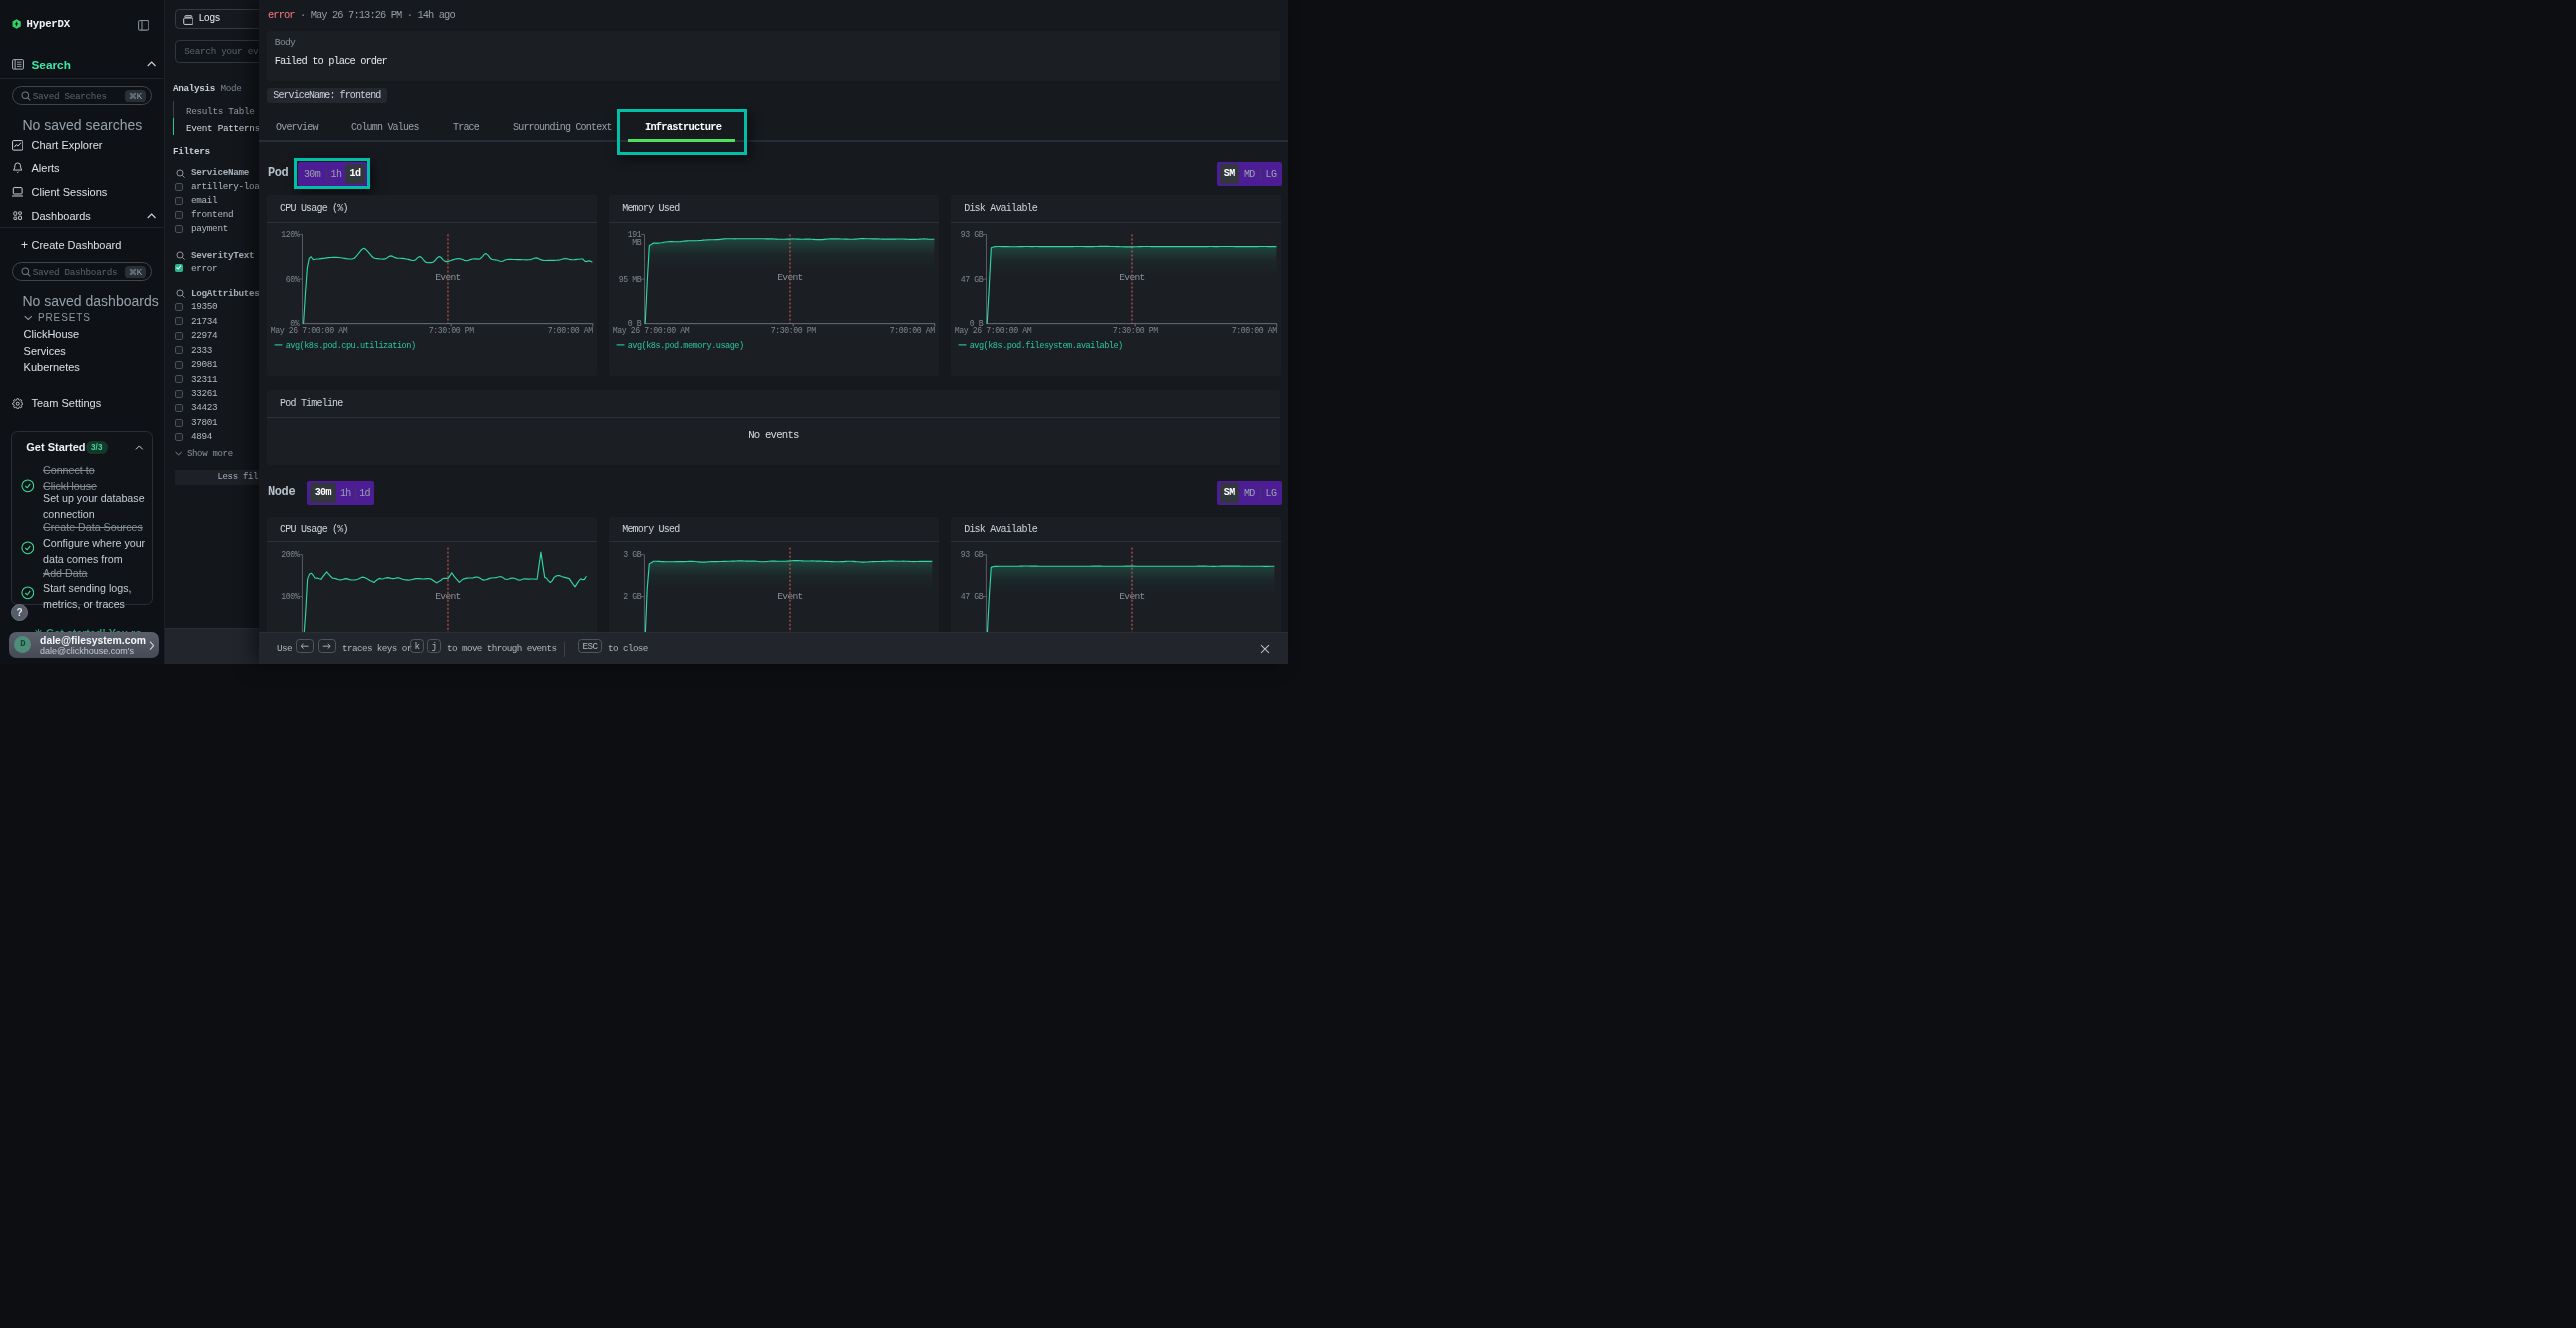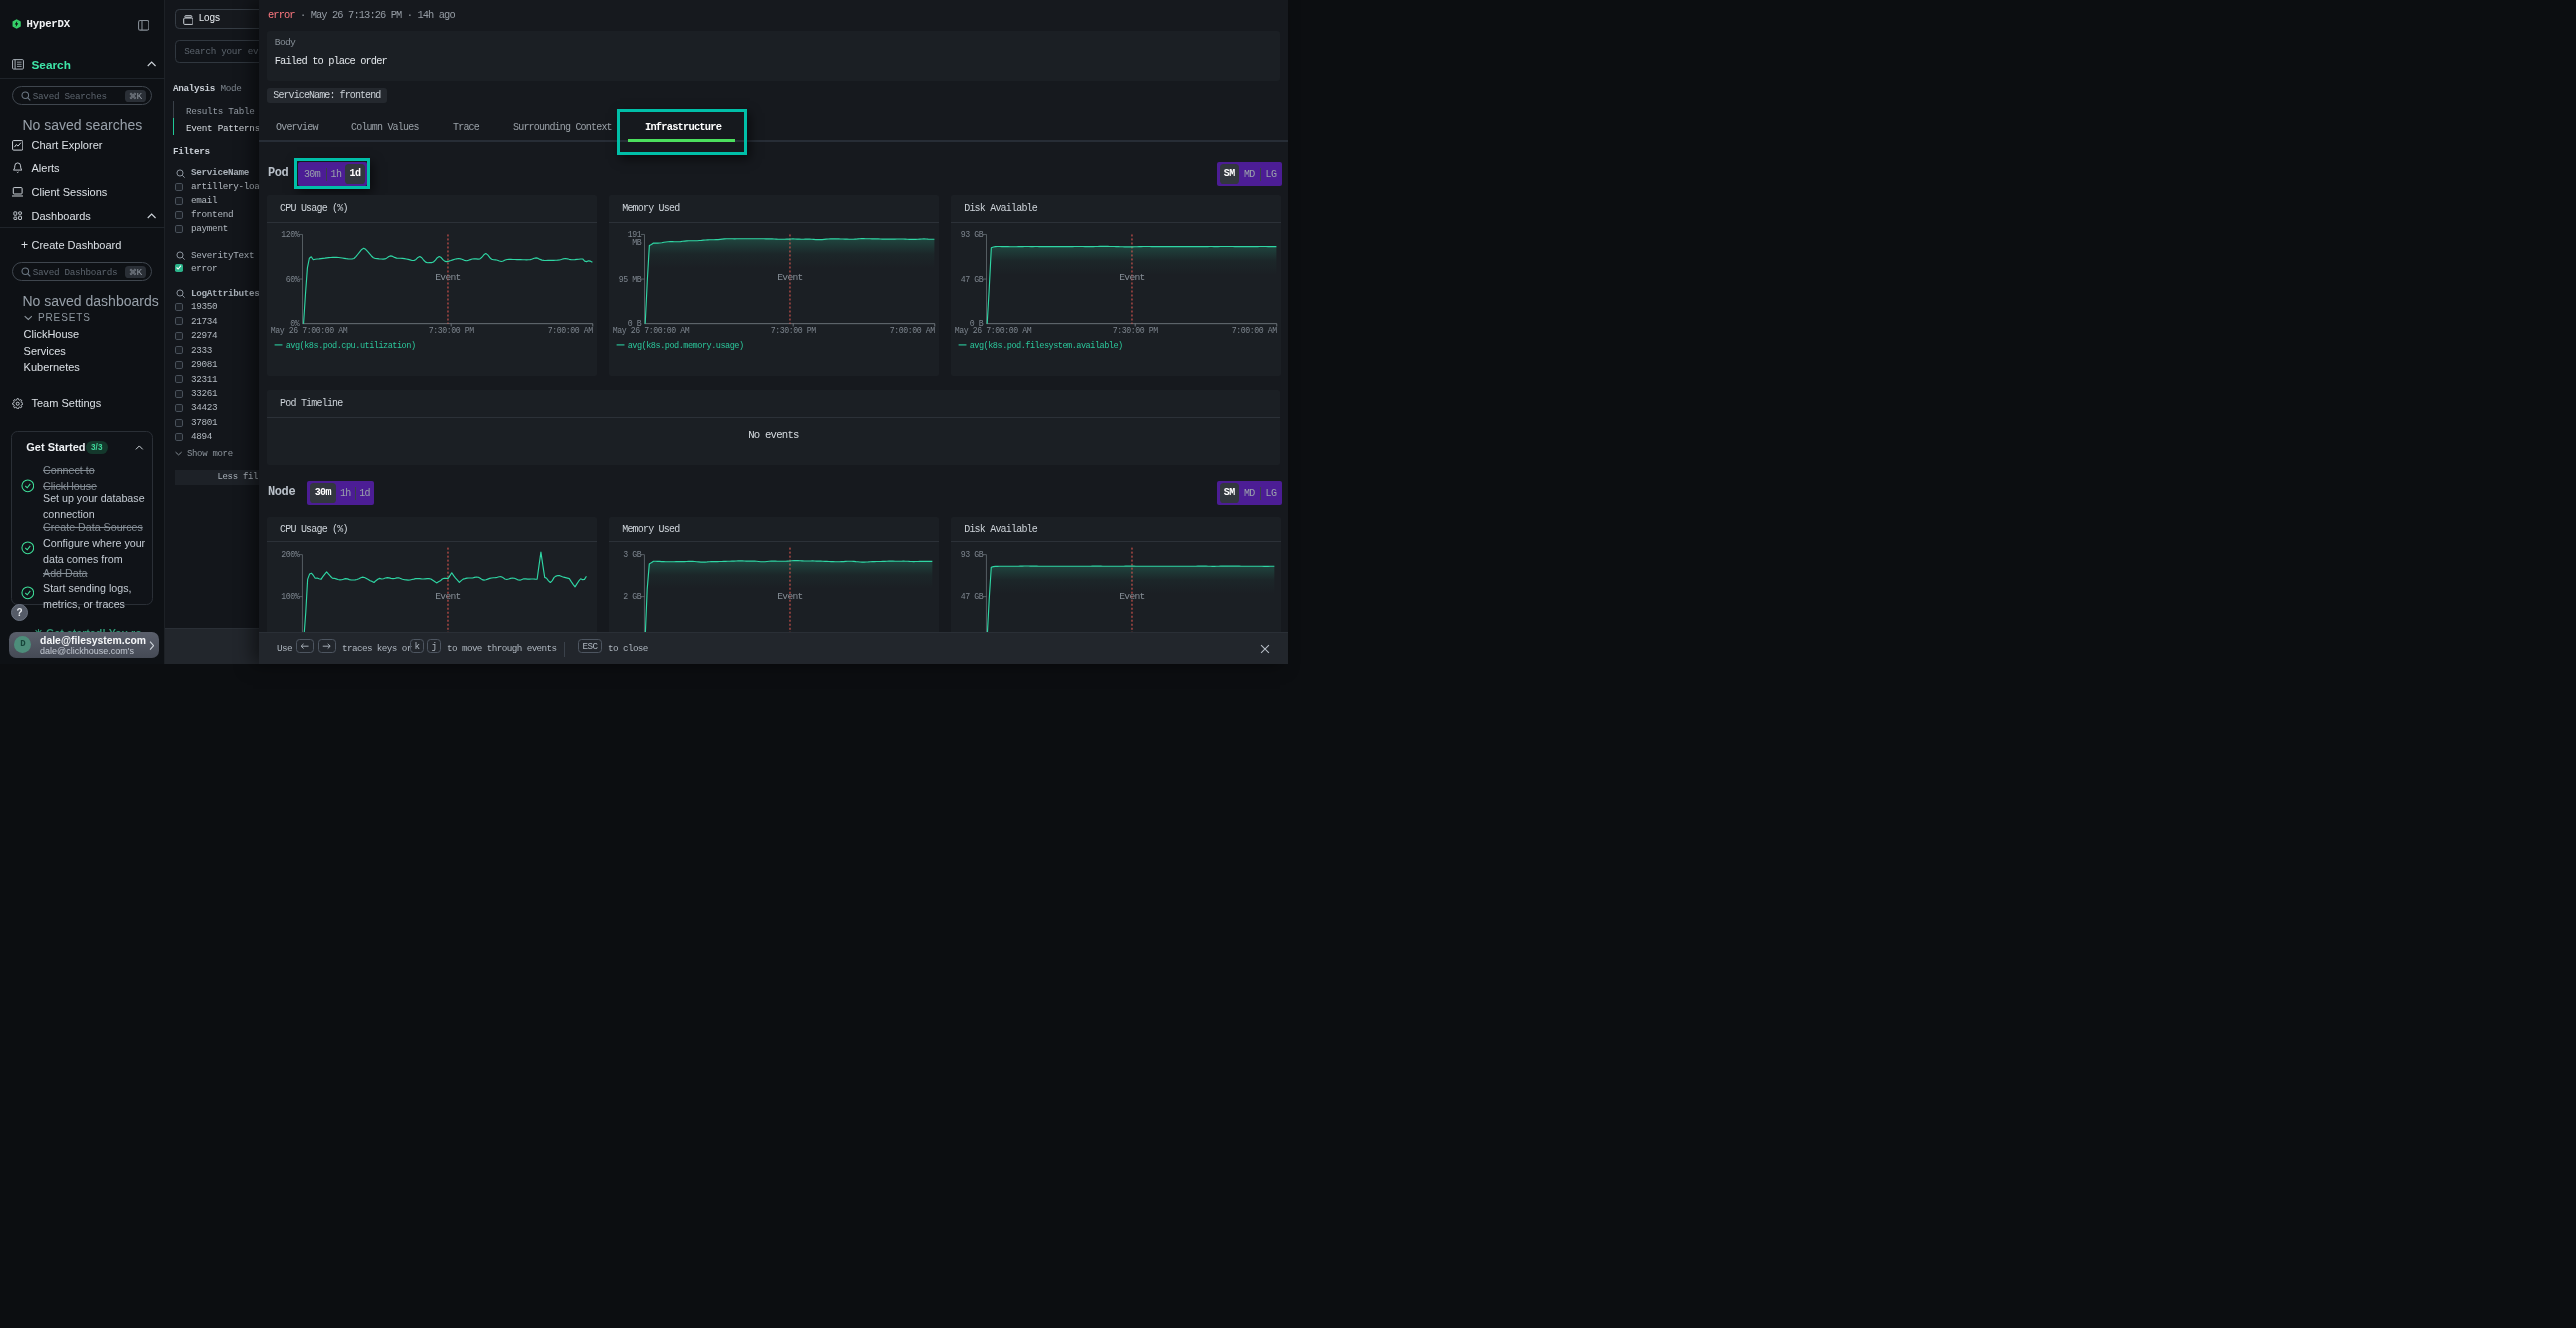--- a/index.html
+++ b/index.html
@@ -181,21 +181,21 @@
     <div class="abs" style="left:10.4px;top:197px;width:7.9px;height:7.9px;border-radius:1.8px;border:0.9px solid #4a525b;background:#1a1e24;"></div>
     <div class="abs mono" style="left:26px;top:195px;font-size:9.3px;color:#b3bac1;white-space:nowrap;">email</div>
     <div class="abs" style="left:10.4px;top:211px;width:7.9px;height:7.9px;border-radius:1.8px;border:0.9px solid #4a525b;background:#1a1e24;"></div>
     <div class="abs mono" style="left:26px;top:209px;font-size:9.3px;color:#b3bac1;white-space:nowrap;">frontend</div>
     <div class="abs" style="left:10.4px;top:225px;width:7.9px;height:7.9px;border-radius:1.8px;border:0.9px solid #4a525b;background:#1a1e24;"></div>
     <div class="abs mono" style="left:26px;top:223px;font-size:9.3px;color:#b3bac1;white-space:nowrap;">payment</div>
     <svg class="abs" style="left:10.7px;top:251px" width="9.3" height="9.3" viewBox="0 0 14 14">
       <circle cx="6" cy="6" r="4.6" fill="none" stroke="#8d959e" stroke-width="1.5"></circle>
       <line x1="9.5" y1="9.5" x2="13" y2="13" stroke="#8d959e" stroke-width="1.5"></line>
     </svg>
-    <div class="abs mono" style="left:26px;top:250px;font-size:9.3px;font-weight:normal;color:#aab2ba;white-space:nowrap;">SeverityText</div>
+    <div class="abs mono" style="left:26px;top:250px;font-size:9.3px;font-weight:bold;color:#aab2ba;white-space:nowrap;">SeverityText</div>
     <div class="abs" style="left:10.4px;top:264px;width:7.9px;height:7.9px;border-radius:1.8px;background:#2bb38a;">
       <svg style="display:block;margin:1.4px auto 0" width="5.7" height="5" viewBox="0 0 8 7">
         <polyline points="0.8,3.5 3,5.6 7,1" fill="none" stroke="#ffffff" stroke-width="1.5"></polyline>
       </svg>
     </div>
     <div class="abs mono" style="left:26px;top:263px;font-size:9.3px;color:#b3bac1;white-space:nowrap;">error</div>
     <svg class="abs" style="left:10.7px;top:289px" width="9.3" height="9.3" viewBox="0 0 14 14">
       <circle cx="6" cy="6" r="4.6" fill="none" stroke="#8d959e" stroke-width="1.5"></circle>
       <line x1="9.5" y1="9.5" x2="13" y2="13" stroke="#8d959e" stroke-width="1.5"></line>
     </svg>

